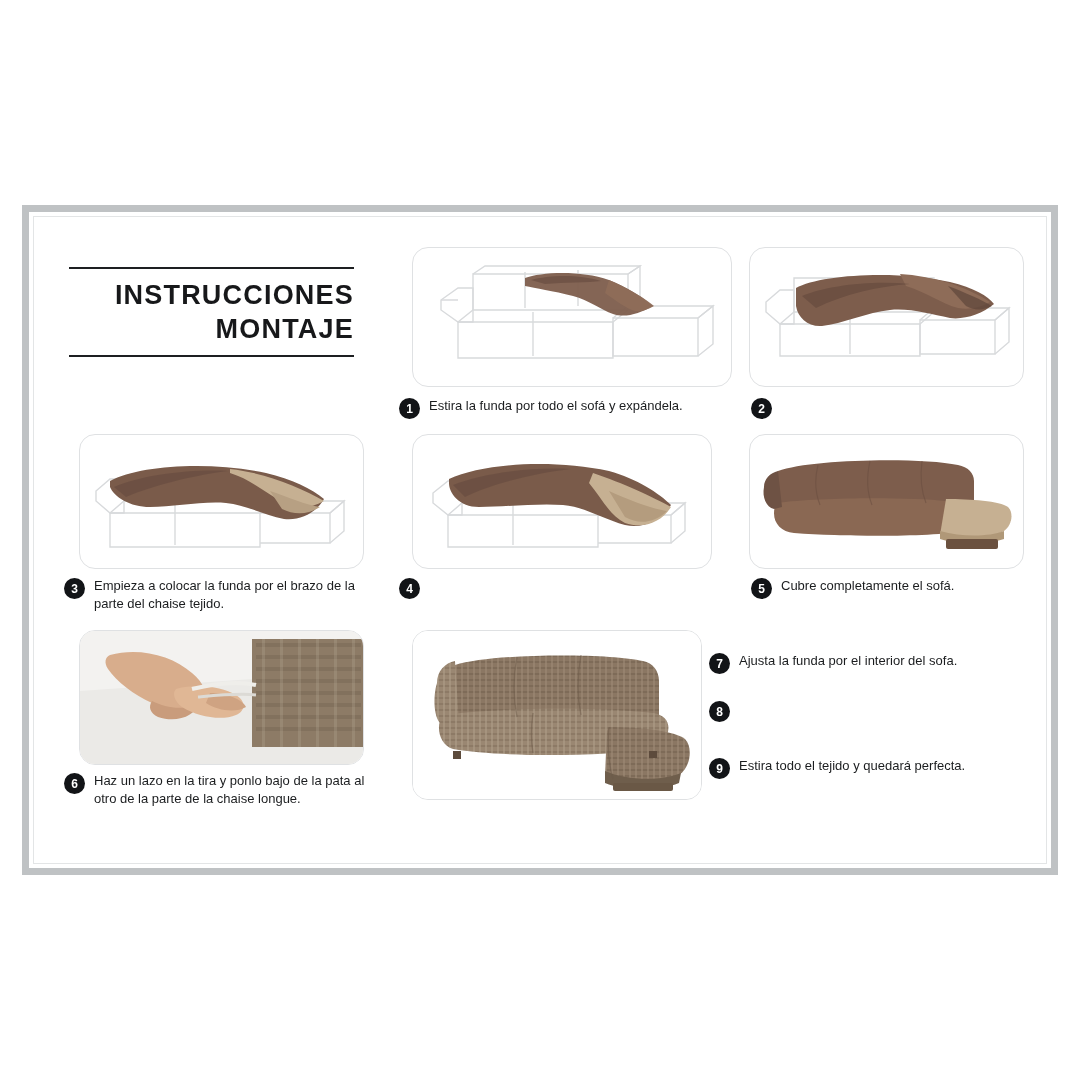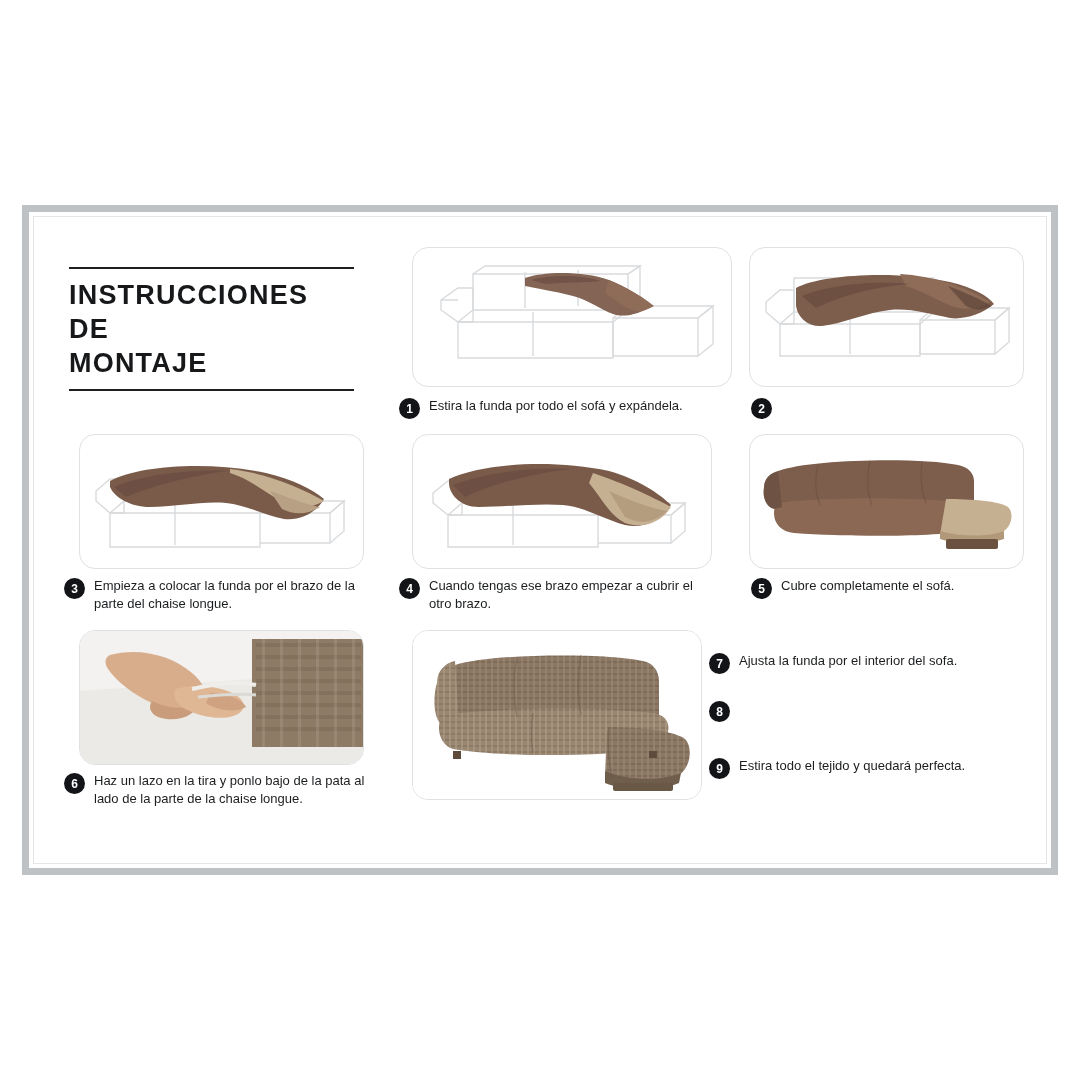--- a/index.html
+++ b/index.html
@@ -31,21 +31,21 @@
     border: 1px solid #e3e5e6;
     box-sizing: border-box;
   }
 
   
   .title-block {
     position: absolute;
     left: 40px;
     top: 55px;
     width: 285px;
-    text-align: left;
+    text-align: right;
     color: #17181a;
   }
   .title-rule {
     height: 2px;
     background: #1d1f21;
     width: 100%;
   }
   .title-text {
     font-weight: bold;
     font-size: 27px;
@@ -108,21 +108,20 @@
 </head>
 <body>
 
 <div class="poster">
   <div class="poster-inner"></div>
 
   <div class="title-block">
     <div class="title-rule"></div>
     <div class="title-text">
       <span class="l">INSTRUCCIONES</span>
-      <span class="l">DE</span>
       <span class="l">MONTAJE</span>
     </div>
     <div class="title-rule"></div>
   </div>
 
   <div class="panel" style="left:383px; top:35px; width:320px; height:140px;">
     <svg viewBox="0 0 320 140" width="320" height="140">
       <g fill="none" stroke="#d8dadc" stroke-width="1.4">
 
         <path d="M200 70 L285 70 L285 108 L200 108 Z"></path>
@@ -199,21 +198,21 @@
         <path d="M30 46 C60 30 130 26 186 38 C212 44 232 54 244 64 C236 78 220 86 204 84 C184 80 166 70 146 68 C122 66 94 72 70 72 C50 72 34 62 30 52 Z" fill="#7a5b4a"></path>
         <path d="M150 34 C186 38 220 52 244 66 C230 74 216 74 204 68 C186 58 170 44 150 38 Z" fill="#c6b092"></path>
         <path d="M190 56 C208 62 226 70 240 72 C228 80 214 80 202 74 Z" fill="#b7a083"></path>
         <path d="M34 52 C62 40 110 34 148 36 C116 40 74 50 46 62 Z" fill="#6b4f42" opacity="0.85"></path>
       </g>
     </svg>
   </div>
 
   <div class="cap" style="left:35px; top:365px; width:300px;">
     <div class="bullet">3</div>
-    <div class="cap-text">Empieza a colocar la funda por el brazo de la parte del chaise longue.</div>
+    <div class="cap-text">Empieza a colocar la funda por el brazo de la parte del chaise tejido.</div>
   </div>
 
   <div class="panel" style="left:383px; top:222px; width:300px; height:135px;">
     <svg viewBox="0 0 300 135" width="300" height="135">
       <g fill="none" stroke="#d8dadc" stroke-width="1.4">
         <path d="M35 80 L185 80 L185 112 L35 112 Z"></path>
         <path d="M35 80 L49 68 L199 68 L185 80"></path>
         <path d="M185 80 L258 80 L258 108 L185 108"></path>
         <path d="M185 80 L199 68 L272 68 L258 80"></path>
         <path d="M258 80 L272 68 L272 96 L258 108"></path>
@@ -224,21 +223,20 @@
         <path d="M36 44 C70 28 140 24 196 36 C224 44 246 58 258 70 C248 86 230 94 212 90 C190 84 172 72 150 70 C124 68 92 72 66 72 C46 72 36 58 36 48 Z" fill="#7a5b4a"></path>
         <path d="M180 38 C210 48 240 62 258 72 C248 88 230 94 212 88 C196 80 188 62 176 48 Z" fill="#c6b092"></path>
         <path d="M196 56 C218 66 240 74 254 76 C242 88 226 90 212 82 Z" fill="#b49c7e"></path>
         <path d="M40 50 C70 38 118 32 158 34 C124 38 80 48 52 62 Z" fill="#6b4f42" opacity="0.85"></path>
       </g>
     </svg>
   </div>
 
   <div class="cap" style="left:370px; top:365px; width:300px;">
     <div class="bullet">4</div>
-    <div class="cap-text">Cuando tengas ese brazo empezar a cubrir el otro brazo.</div>
   </div>
 
   <div class="panel" style="left:720px; top:222px; width:275px; height:135px;">
     <svg viewBox="0 0 275 135" width="275" height="135">
       <g>
 
         <path d="M28 36 C60 24 170 22 208 30 C218 32 224 38 224 46 L224 70 C200 74 150 72 120 72 L30 72 C24 66 22 48 28 36 Z" fill="#7d5d4c"></path>
 
         <path d="M26 68 C70 62 160 62 196 66 C212 68 220 74 218 84 L216 96 C180 102 100 102 44 98 C28 96 20 84 26 68 Z" fill="#8a6853"></path>
 
@@ -300,21 +298,21 @@
 
           <path d="M112 58 C136 52 158 50 176 54" fill="none" stroke="#efeeea" stroke-width="4"></path>
           <path d="M118 66 C140 64 160 62 176 64" fill="none" stroke="#dcdad5" stroke-width="3"></path>
         </g>
       </svg>
     </div>
   </div>
 
   <div class="cap" style="left:35px; top:560px; width:305px;">
     <div class="bullet">6</div>
-    <div class="cap-text">Haz un lazo en la tira y ponlo bajo de la pata al lado de la parte de la chaise longue.</div>
+    <div class="cap-text">Haz un lazo en la tira y ponlo bajo de la pata al otro de la parte de la chaise longue.</div>
   </div>
 
   <div class="panel" style="left:383px; top:418px; width:290px; height:170px;">
     <svg viewBox="0 0 290 170" width="290" height="170">
       <rect x="0" y="0" width="290" height="170" fill="#ffffff"></rect>
       <defs>
         <pattern id="knit" width="6" height="6" patternUnits="userSpaceOnUse">
           <rect width="6" height="6" fill="#8b7763"></rect>
           <rect width="6" height="2" fill="#7b6855" opacity="0.8"></rect>
           <rect width="2" height="6" fill="#9c8974" opacity="0.6"></rect>

